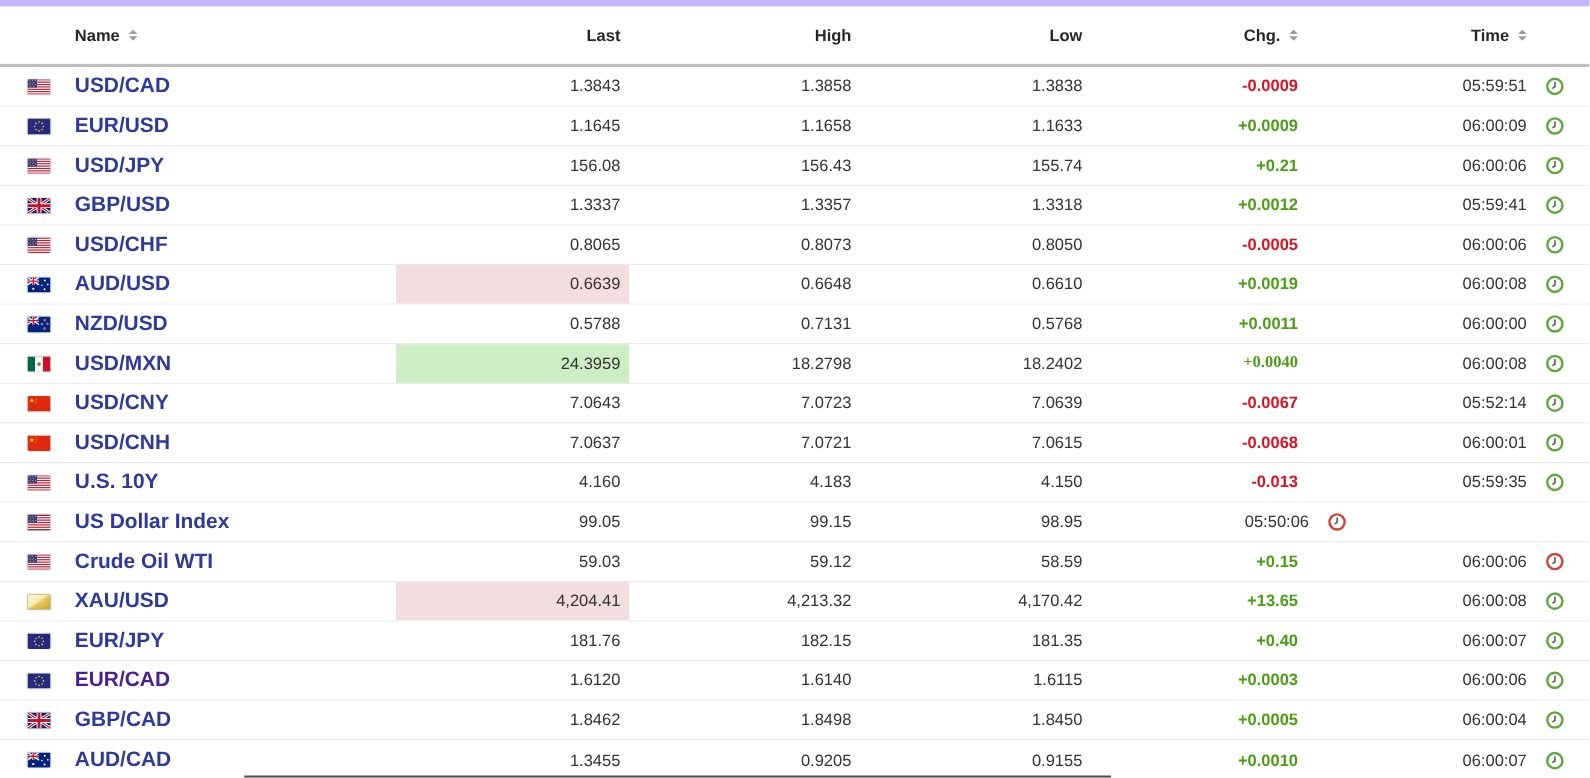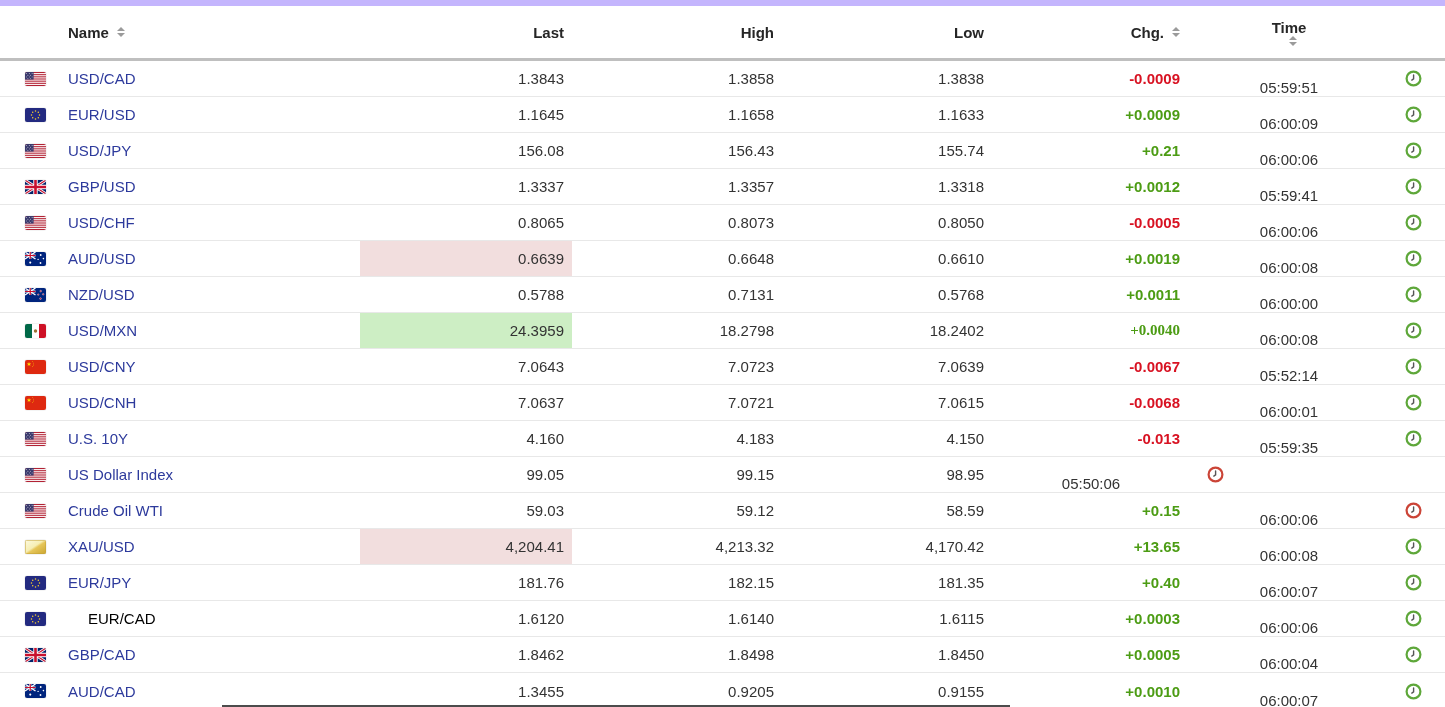--- a/index.html
+++ b/index.html
@@ -18,42 +18,42 @@
   }
   .hcell { font-size:15px; font-weight:bold; color:#262626; display:flex; align-items:center; }
   .hcell.right { justify-content:flex-end; }
 
   
   .col-name  { width:360px; padding-left:68px; }
   .col-last  { width:212px; padding-right:8px; text-align:right; justify-content:flex-end; }
   .col-high  { width:210px; padding-right:8px; text-align:right; justify-content:flex-end; }
   .col-low   { width:210px; padding-right:8px; text-align:right; justify-content:flex-end; }
   .col-chg   { width:198px; padding-right:10px; text-align:right; justify-content:flex-end; }
-  .col-time  { width:208px; padding-right:10px; text-align:right; justify-content:flex-end;flex-direction:column; }
+  .col-time  { width:208px; padding-right:10px; text-align:right; justify-content:flex-end; }
   .col-clock { width:47px; display:flex; align-items:center; padding-left:7px; }
 
   
   .sort-arrows { display:inline-flex; flex-direction:column; gap:2px; margin-left:8px; }
   .sort-arrows .tri-up   { width:0;height:0;border-left:4px solid transparent;border-right:4px solid transparent;border-bottom:4px solid #9b9b9b; }
   .sort-arrows .tri-down { width:0;height:0;border-left:4px solid transparent;border-right:4px solid transparent;border-top:4px solid #9b9b9b; }
 
   
   .row {
     display:flex; align-items:stretch; height:36px;
     border-bottom:1px solid #e8e8e8; background:#fff;
   }
   .row:last-child { border-bottom:none; }
   .cell { display:flex; align-items:center; font-size:15px; color:#333; }
   .cell-name { padding-left:25px; }
   .flag-box {
     width:21px; height:14px; border-radius:2px; overflow:hidden; flex:0 0 21px;
     box-shadow:0 0 1px rgba(0,0,0,.45); margin-right:22px;
   }
   .flag-box svg { display:block; }
-  .symbol-link { font-weight:normal; text-decoration:none; font-size:15px; }
+  .symbol-link { font-weight:bold; text-decoration:none; font-size:19px; }
   .num { justify-content:flex-end; }
   .chg-cell { font-weight:bold; justify-content:flex-end; }
   .clock-cell svg { display:block; }
 
   .bottom-edge { position:absolute; bottom:0; left:222px; width:788px; height:2px; background:#4c4c4c; }
 </style>
 </head>
 <body>
 
 <div class="quotes-table">
@@ -636,21 +636,21 @@
                 <circle cx="13.3" cy="9.8" r=".75"></circle>
                 <circle cx="10.5" cy="11" r=".75"></circle>
                 <circle cx="7.7" cy="9.8" r=".75"></circle>
                 <circle cx="6.5" cy="7" r=".75"></circle>
                 <circle cx="7.7" cy="4.2" r=".75"></circle>
                 <circle cx="10.5" cy="3" r=".75"></circle>
                 <circle cx="13.3" cy="4.2" r=".75"></circle>
               </g>
             </svg>
           </span>
-      <a href="#" class="symbol-link" style="color: #000000; margin-left: 20px;">EUR/CAD</a>
+      <a href="#" class="symbol-link" style="color: #4c1d95;">EUR/CAD</a>
     </div>
     <div class="cell num col-last">1.6120</div>
     <div class="cell num col-high">1.6140</div>
     <div class="cell num col-low">1.6115</div>
     <div class="cell chg-cell col-chg" style="color: rgb(76, 156, 20);">+0.0003</div>
     <div class="cell num col-time">06:00:06</div>
     <div class="cell col-clock clock-cell">
           <svg width="17" height="17" viewBox="0 0 17 17">
     <circle cx="8.5" cy="8.5" r="6.9" fill="#fff" stroke="#5ea73a" stroke-width="2.2"></circle>
     <path d="M8.6,4.9 L8.6,8.9 L6.8,10.1" stroke="#555" stroke-width="1.4" fill="none" stroke-linecap="round"></path>

